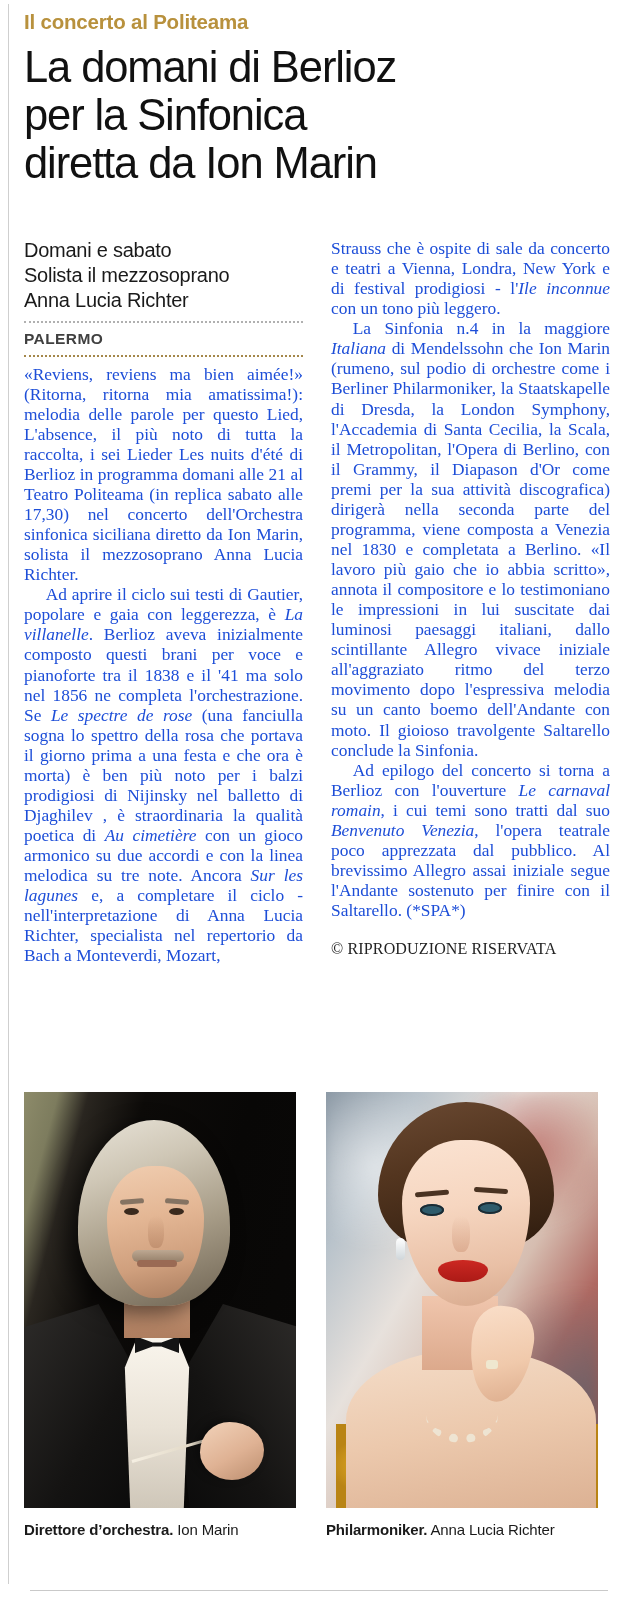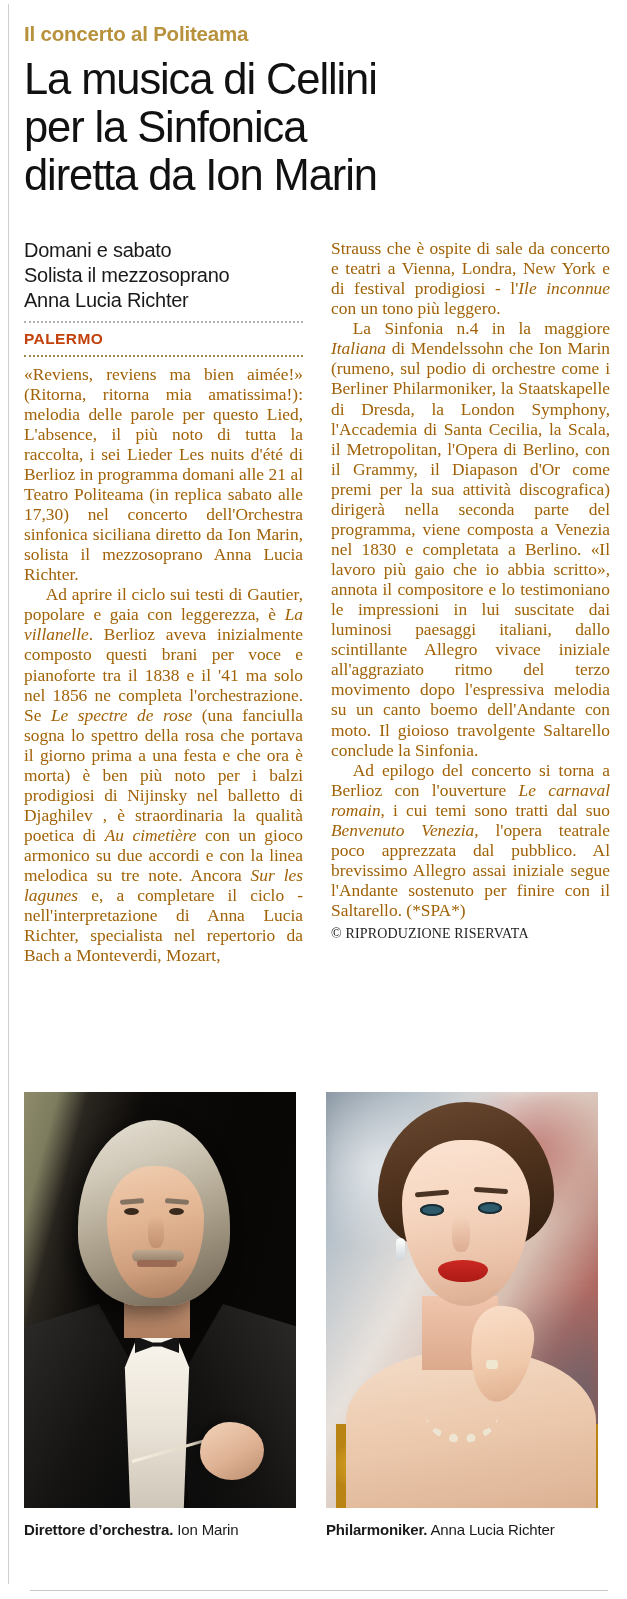--- a/index.html
+++ b/index.html
@@ -30,21 +30,21 @@
     left: 8px;
     top: 4px;
     width: 1px;
     height: 1580px;
     background: #cfcfcf;
   }
 
   .content {
     position: absolute;
     left: 24px;
-    top: 12px;
+    top: 0;
     width: 586px;
   }
 
   
   .kicker {
     font-family: "Liberation Sans", sans-serif;
     font-weight: bold;
     font-size: 20.5px;
     letter-spacing: -0.2px;
     color: #b8913d;
@@ -100,52 +100,52 @@
   }
   .dotted-rule.thin {
     border-top: 2px dotted #b0b0b0;
   }
 
   .dateline {
     font-family: "Liberation Sans", sans-serif;
     font-weight: bold;
     font-size: 15.5px;
     letter-spacing: 0.4px;
-    color: #c2410c;
+    color: #404040;
     margin-top: 2px;
     margin-bottom: 0px;
   }
 
   
   .body-text {
     font-family: "Liberation Serif", serif;
     font-size: 17.4px;
     line-height: 1.153;
     text-align: justify;
     text-justify: inter-word;
-    color: #a16207;
+    color: #1d4ed8;
     hyphens: manual;
   }
   .body-text p {
     margin: 0;
     text-indent: 1.25em;
   }
   .body-text p.first {
     text-indent: 0;
   }
   .body-text i { font-style: italic; }
 
   .col-right .body-text { }
 
   .copyright {
     font-family: "Liberation Serif", serif;
-    font-size: 14px;
+    font-size: 16px;
     letter-spacing: 0.15px;
     color: #222;
-    margin-top: 6px;
+    margin-top: 20px;
   }
 
   
   .photos {
     position: absolute;
     left: 24px;
     top: 1092px;
     width: 586px;
     display: flex;
     gap: 18px;
@@ -362,21 +362,21 @@
 </style>
 </head>
 <body>
 
 <div class="page">
 
   <div class="left-rule"></div>
 
   <div class="content">
     <div class="kicker">Il concerto al Politeama</div>
-    <div class="headline">La musica di Cellini
+    <div class="headline">La domani di Berlioz
 per la Sinfonica
 diretta da Ion Marin</div>
   </div>
 
   <div class="cols">
 
     <div class="col col-left">
       <div class="standfirst">Domani e sabato
 Solista il mezzosoprano
 Anna Lucia Richter</div>

